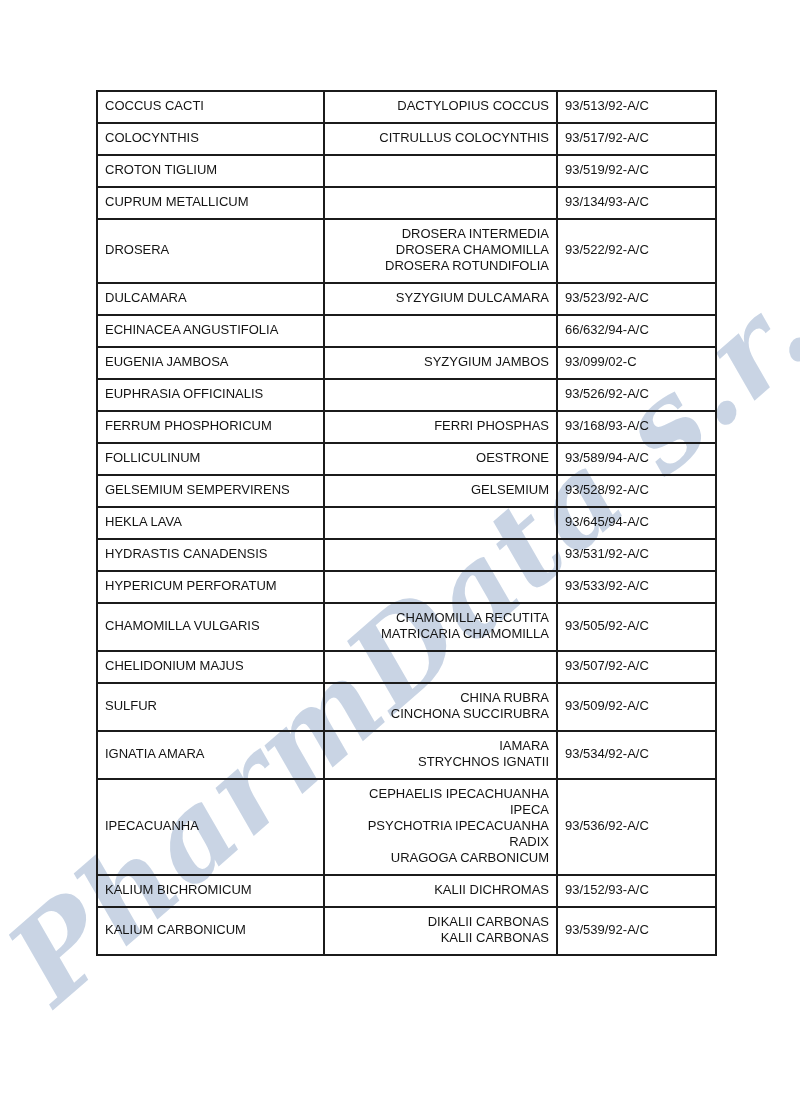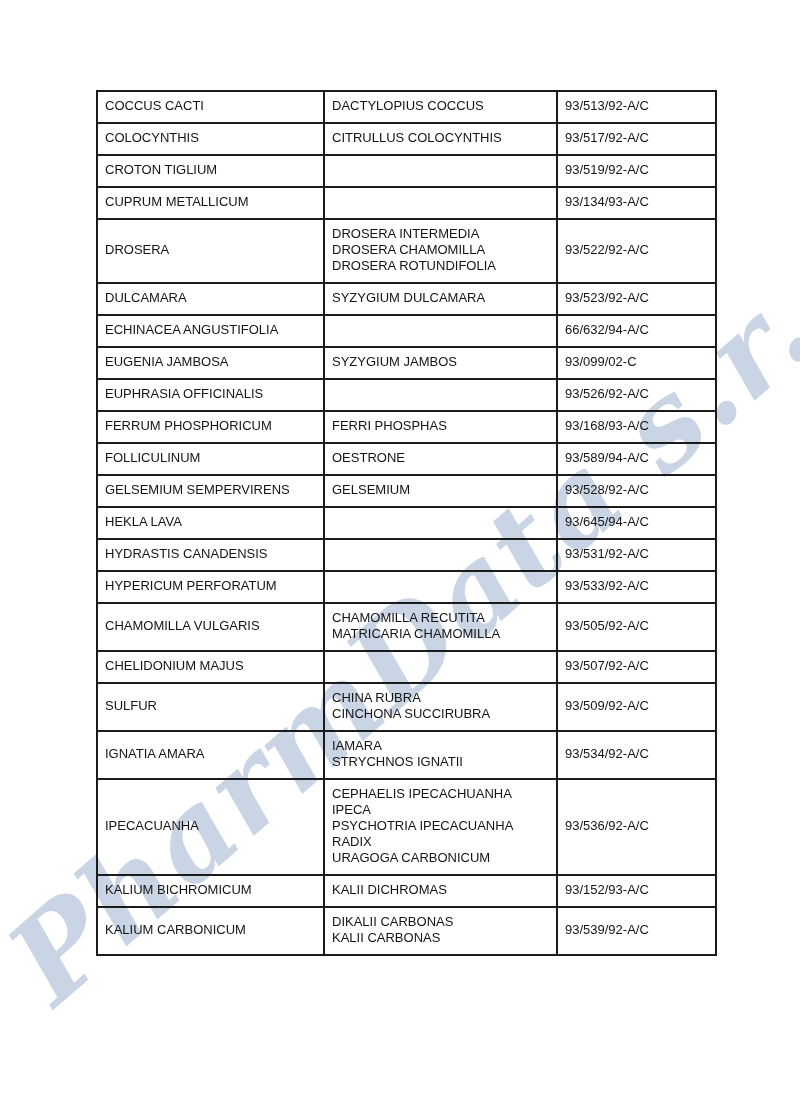--- a/index.html
+++ b/index.html
@@ -58,20 +58,21 @@
     overflow: hidden;
   }
   .remedy-table tr {
     height: 31px;
   }
   .remedy-table td.name {
     font-weight: normal;
   }
   .remedy-table td.syn div {
     min-height: 16px;
+    text-align: right;
   }
 </style>
 </head>
 <body>
 
 <div class="page">
   <div class="watermark" style="color: rgb(127, 155, 193); opacity: 0.42;">PharmData s.r.o.</div>
 
   <table class="remedy-table">
     <colgroup>

